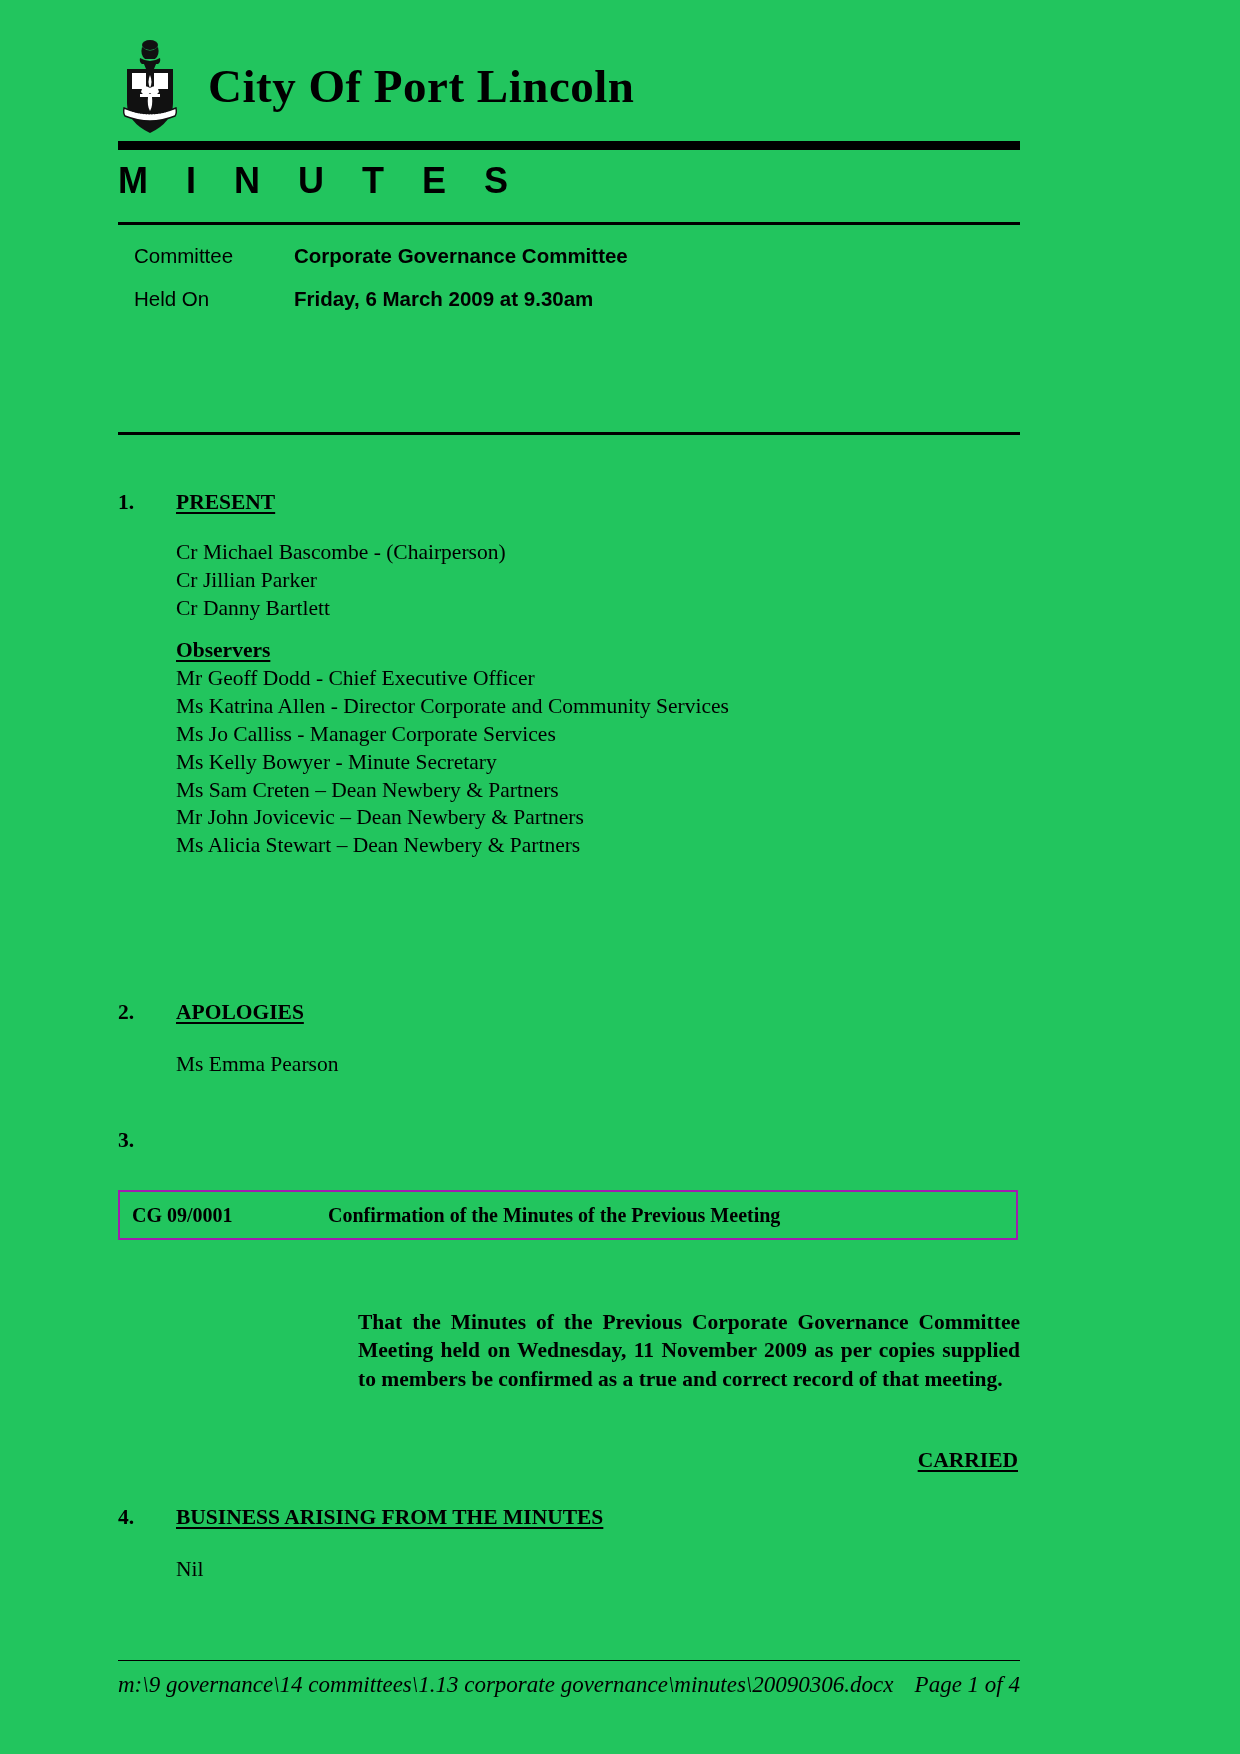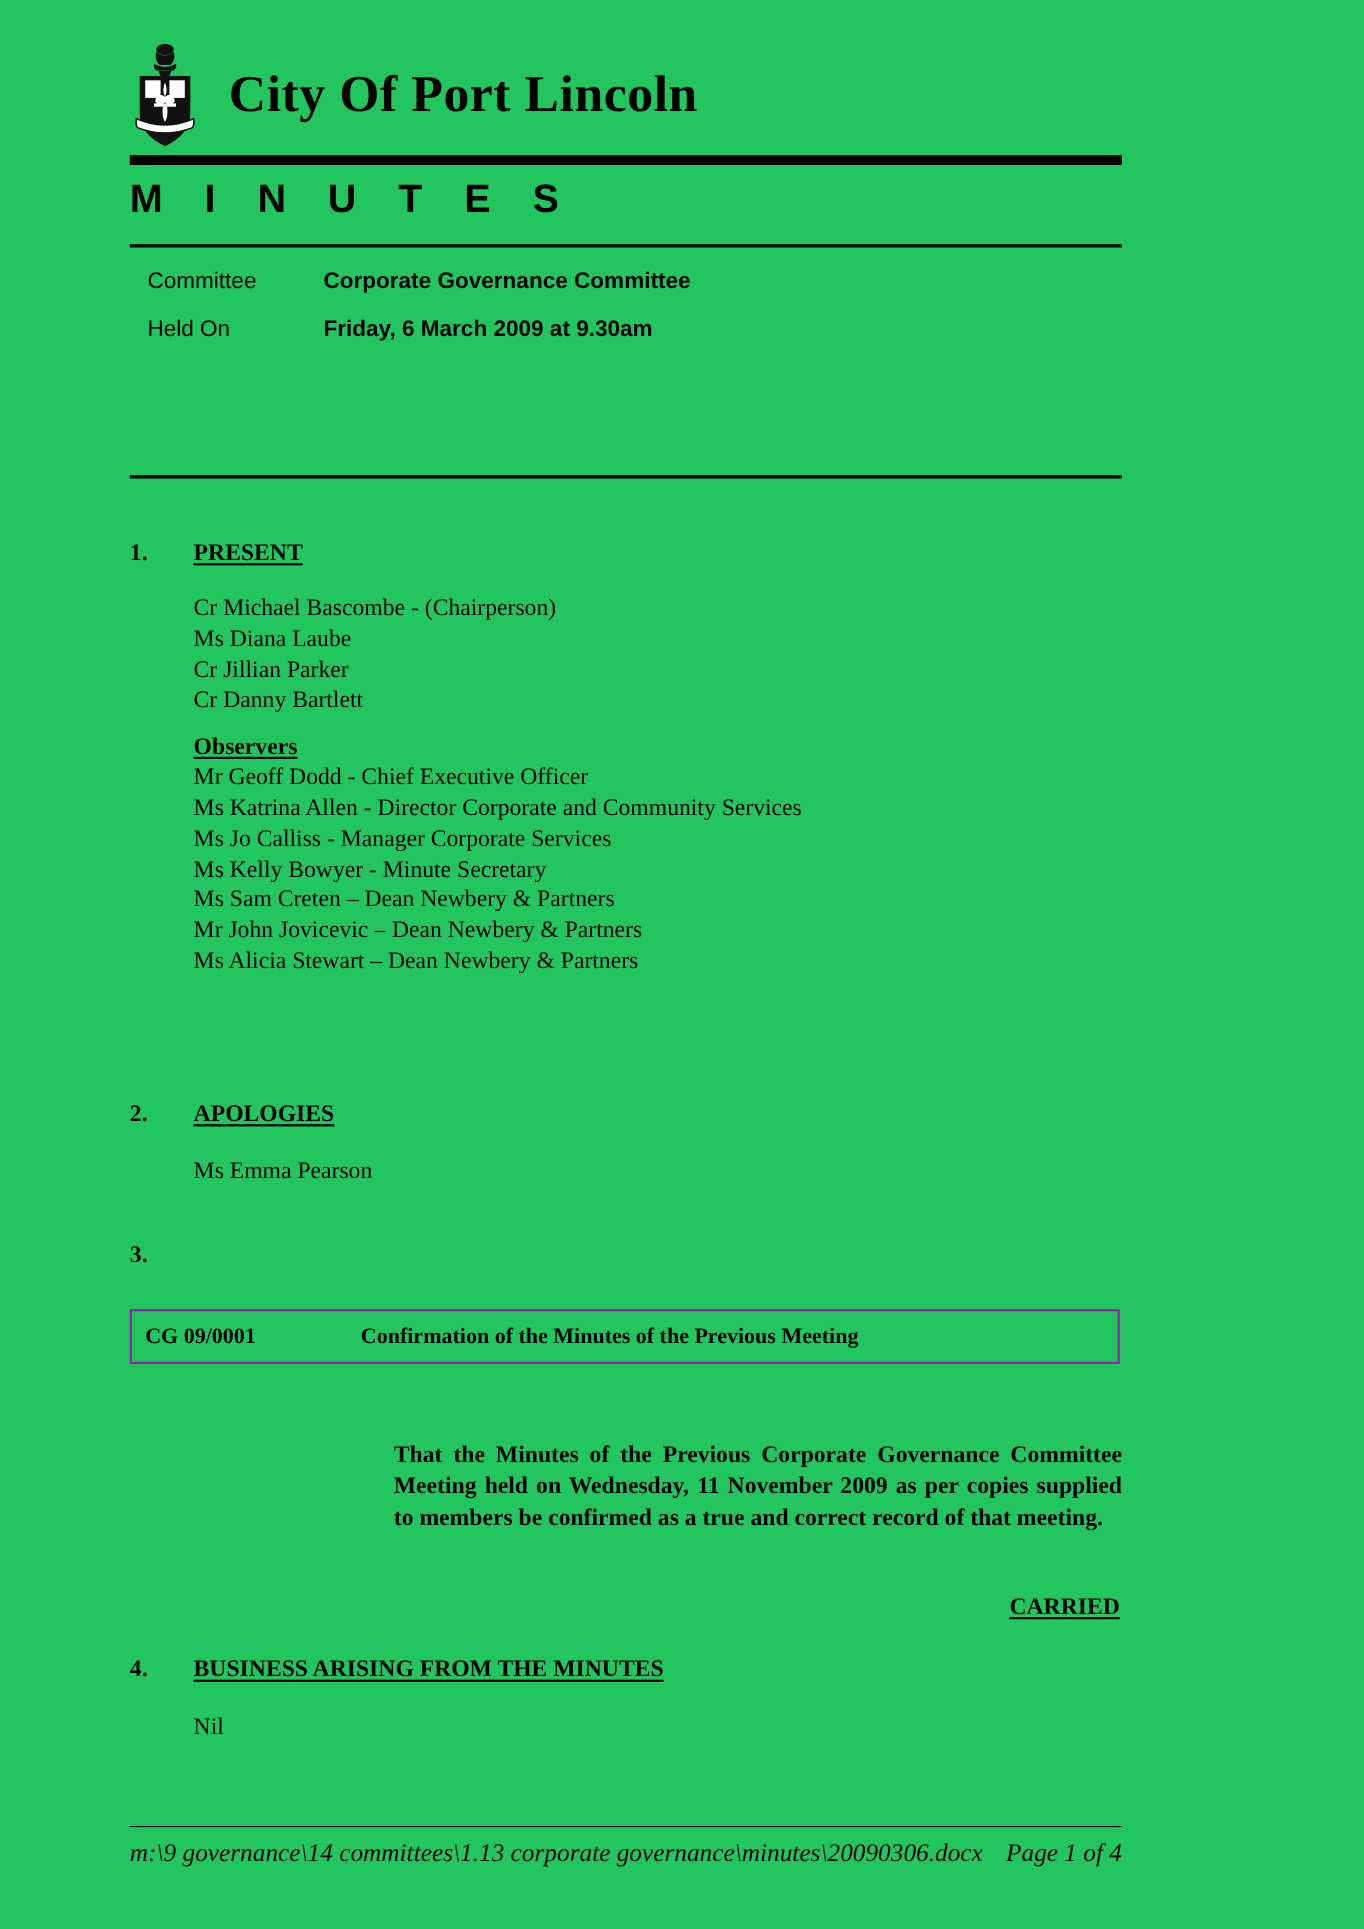--- a/index.html
+++ b/index.html
@@ -292,21 +292,20 @@
 
   <div class="rule-thin" style="top:432px"></div>
 
   <div class="section" style="top:490px">
     <div class="sec-head">
       <span class="sec-num">1.</span>
       <span class="sec-title">PRESENT</span>
     </div>
     <div class="sec-body" style="margin-top:24px">
       <div class="name-line">Cr Michael Bascombe - (Chairperson)</div>
-      <div class="name-line">Ms Diana Laube</div>
       <div class="name-line">Cr Jillian Parker</div>
       <div class="name-line">Cr Danny Bartlett</div>
     </div>
     <div class="sec-body" style="margin-top:14px">
       <div>
         <span class="sub-head">Observers</span>
       </div>
       <div class="name-line">Mr Geoff Dodd - Chief Executive Officer</div>
       <div class="name-line">Ms Katrina Allen - Director Corporate and Community Services</div>
       <div class="name-line">Ms Jo Calliss - Manager Corporate Services</div>

